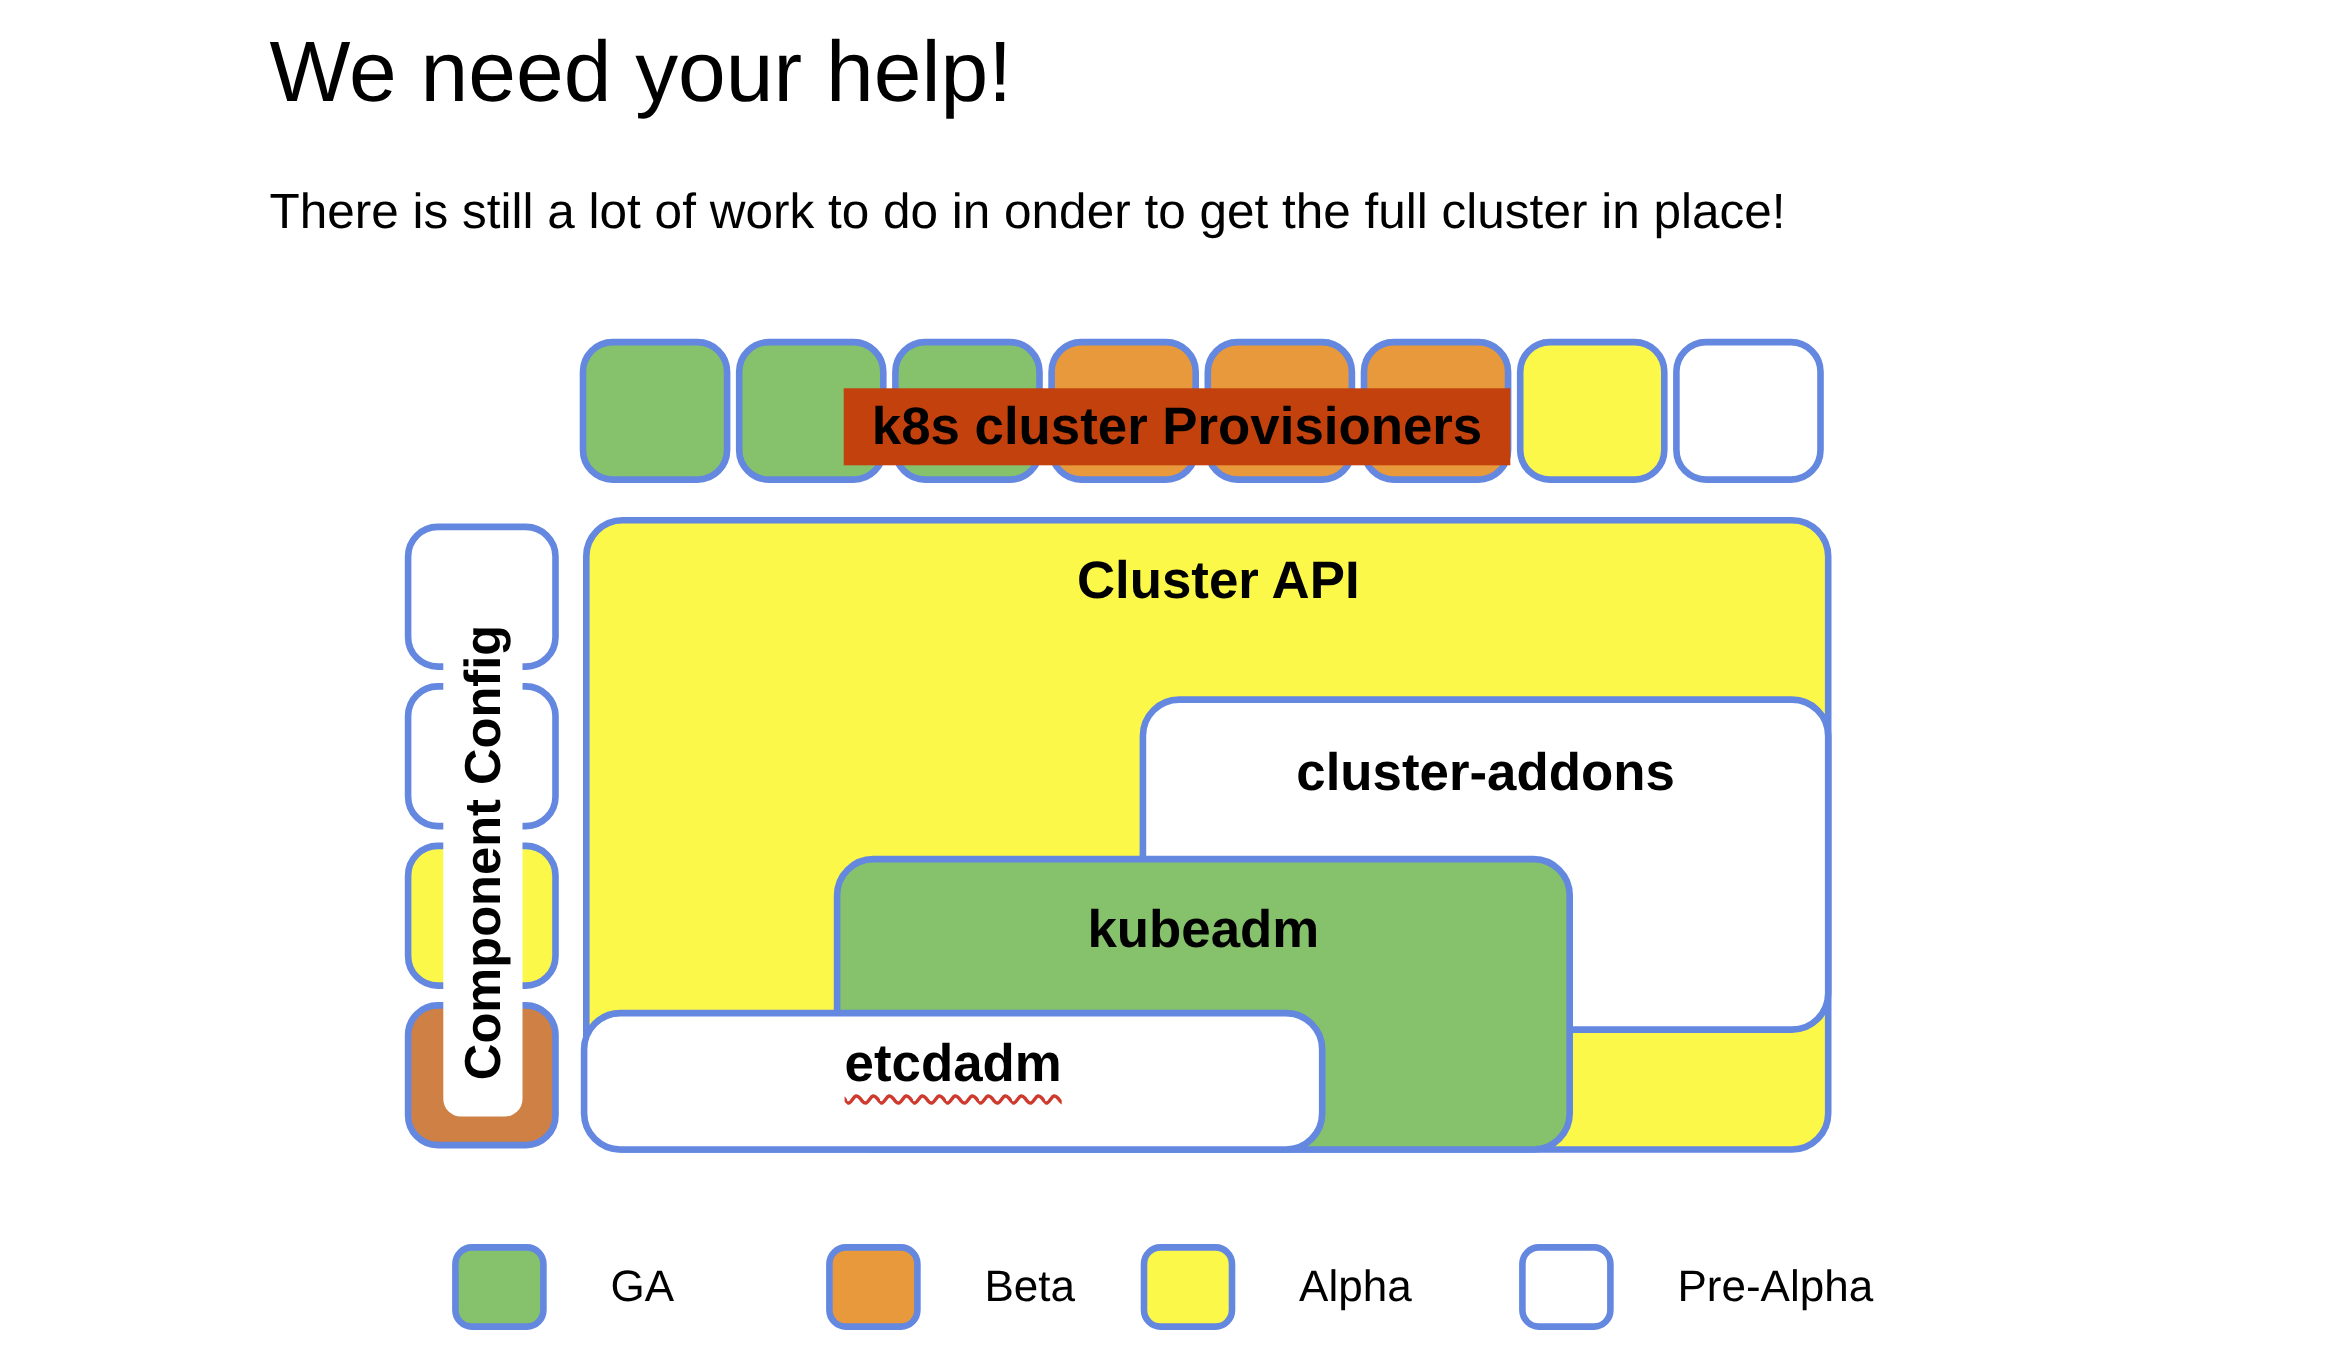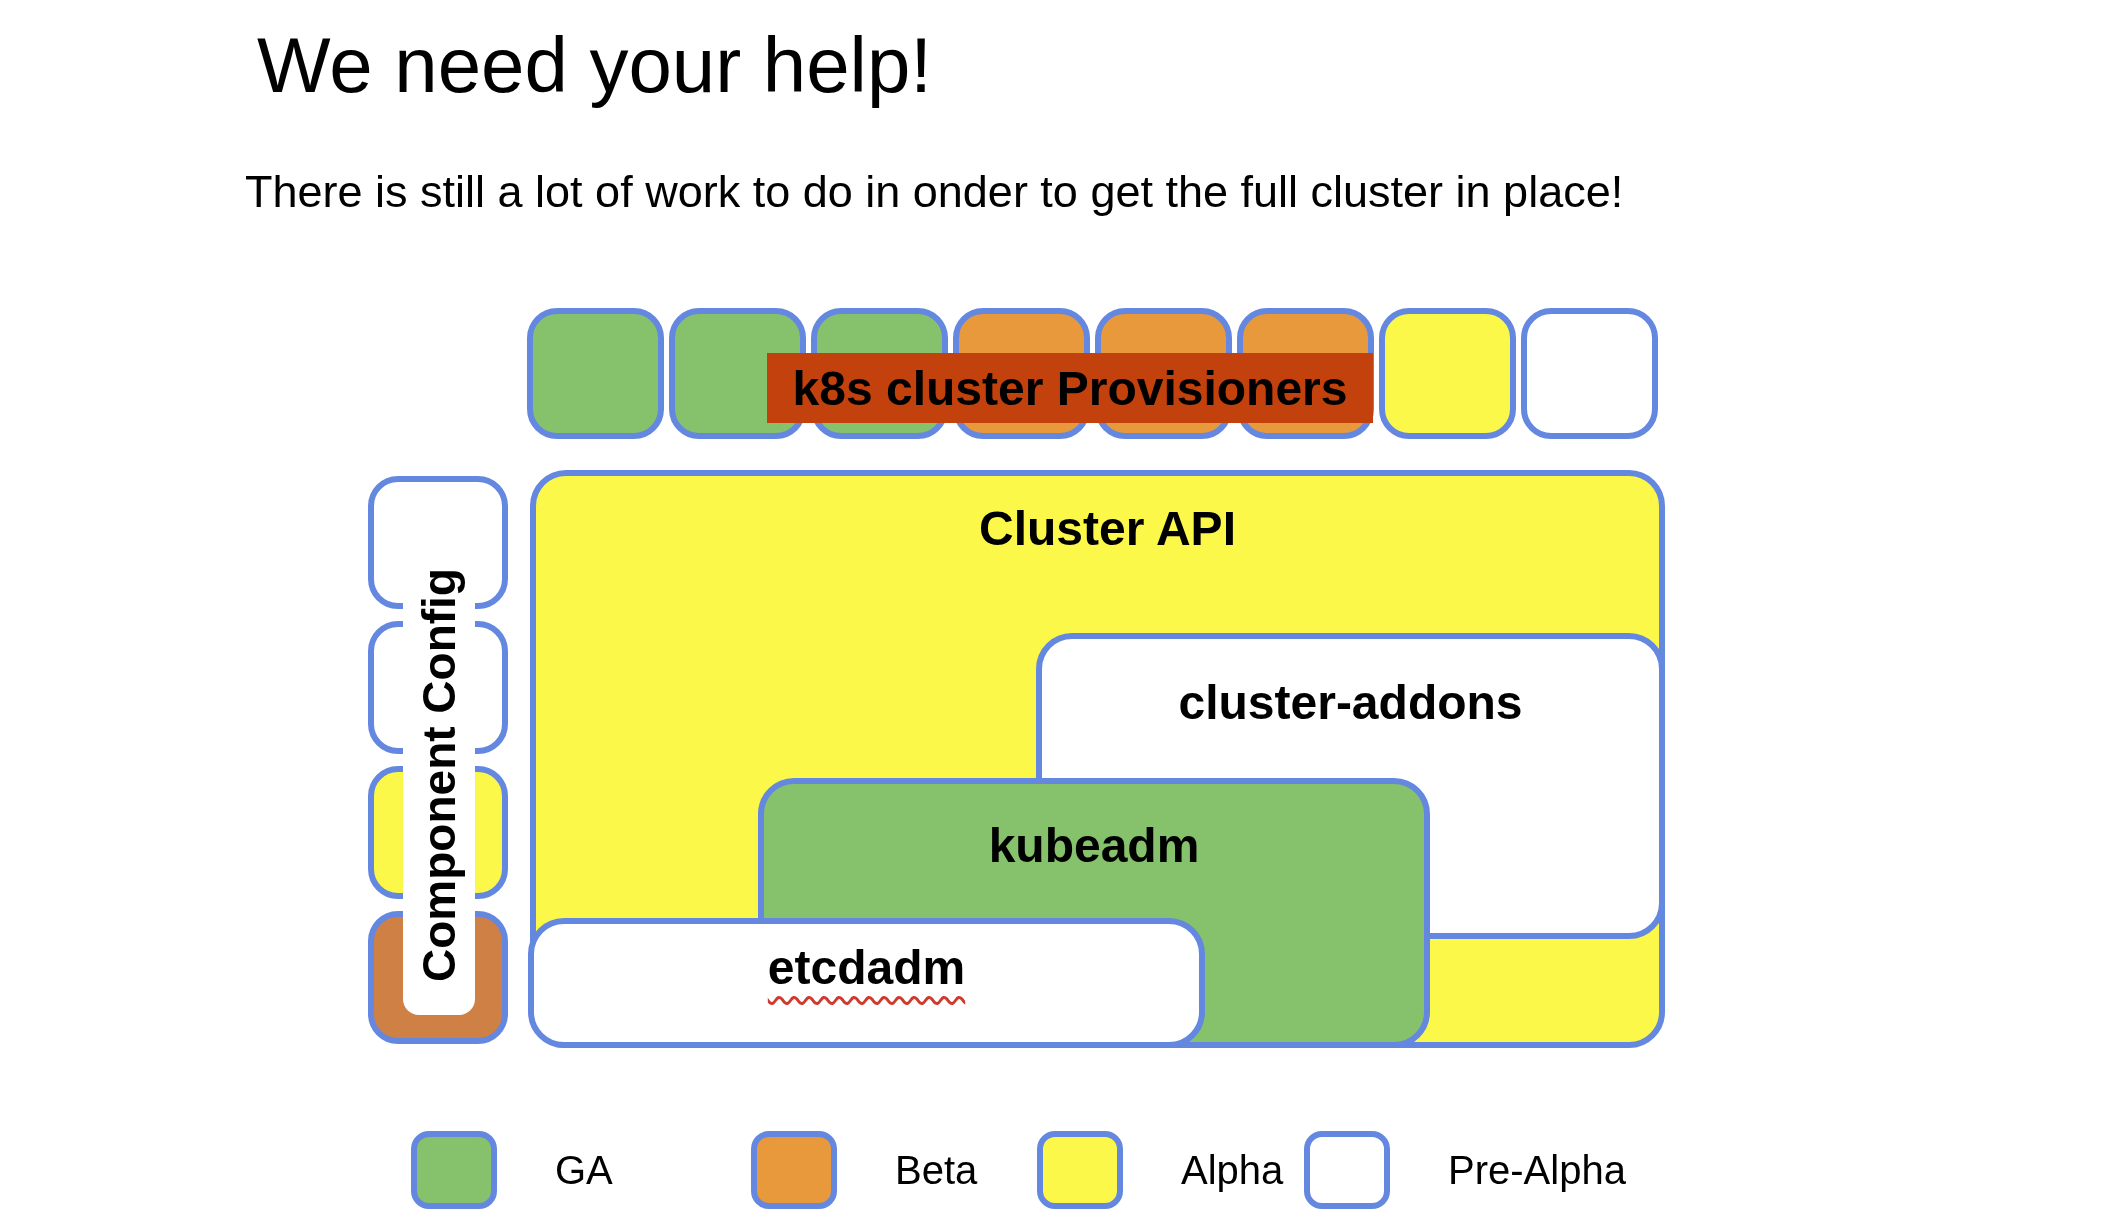--- a/index.html
+++ b/index.html
@@ -1,21 +1,21 @@
 <!DOCTYPE html>
 <html style="--border_blue: #6487e0; --ga: #86c16c; --beta: #e7993c; --beta_alt: #cf8044; --alpha: #fcf84a; --pre_alpha: #ffffff; --spellcheck_red: #cf3a2e;"><head>
 <meta charset="utf-8">
 <style>
   html,body{margin:0;padding:0;background:#ffffff;}
   .slide{
     position:relative;width:2126px;height:1228px;background:#ffffff;overflow:hidden;
     font-family:"Liberation Sans","DejaVu Sans",sans-serif;color:#000;
   }
   
-  .title{position:absolute;left:245px;top:20px;font-size:78px;font-weight:400;letter-spacing:0;margin-left:12px;}
+  .title{position:absolute;left:245px;top:20px;font-size:78px;font-weight:400;letter-spacing:0;}
   .subtitle{position:absolute;left:245px;top:166px;font-size:45px;font-weight:400;}
 
   
   .ga{background:var(--ga);}
   .beta{background:var(--beta);}
   .beta_alt{background:var(--beta_alt);}
   .alpha{background:var(--alpha);}
   .pre_alpha{background:var(--pre_alpha);}
   [data-status="ga"]{background:var(--ga);}
   [data-status="alpha"]{background:var(--alpha);}
@@ -59,21 +59,21 @@
     text-decoration-thickness:3px;
     text-underline-offset:12px;
   }
 
   
   .legend{position:absolute;left:411px;top:1131px;height:78px;z-index:1;}
   .legend-item{position:absolute;top:0;display:flex;align-items:center;height:78px;gap:26px;}
   .legend-item:nth-of-type(1){left:0;}
   .legend-item:nth-of-type(2){left:340px;}
   .legend-item:nth-of-type(3){left:626px;}
-  .legend-item:nth-of-type(4){left:893px;}
+  .legend-item:nth-of-type(4){left:970px;}
   .legend-item .swatch{width:86px;height:78px;border:6px solid var(--border_blue);border-radius:18px;box-sizing:border-box;flex:0 0 auto;}
   .legend-item .legend-label{margin-left:32px;font-size:40px;font-weight:400;white-space:nowrap;}
 </style>
 </head>
 <body>
 
 <div class="slide">
 
   <div class="title">We need your help!</div>
   <div class="subtitle">There is still a lot of work to do in onder to get the full cluster in place!</div>

